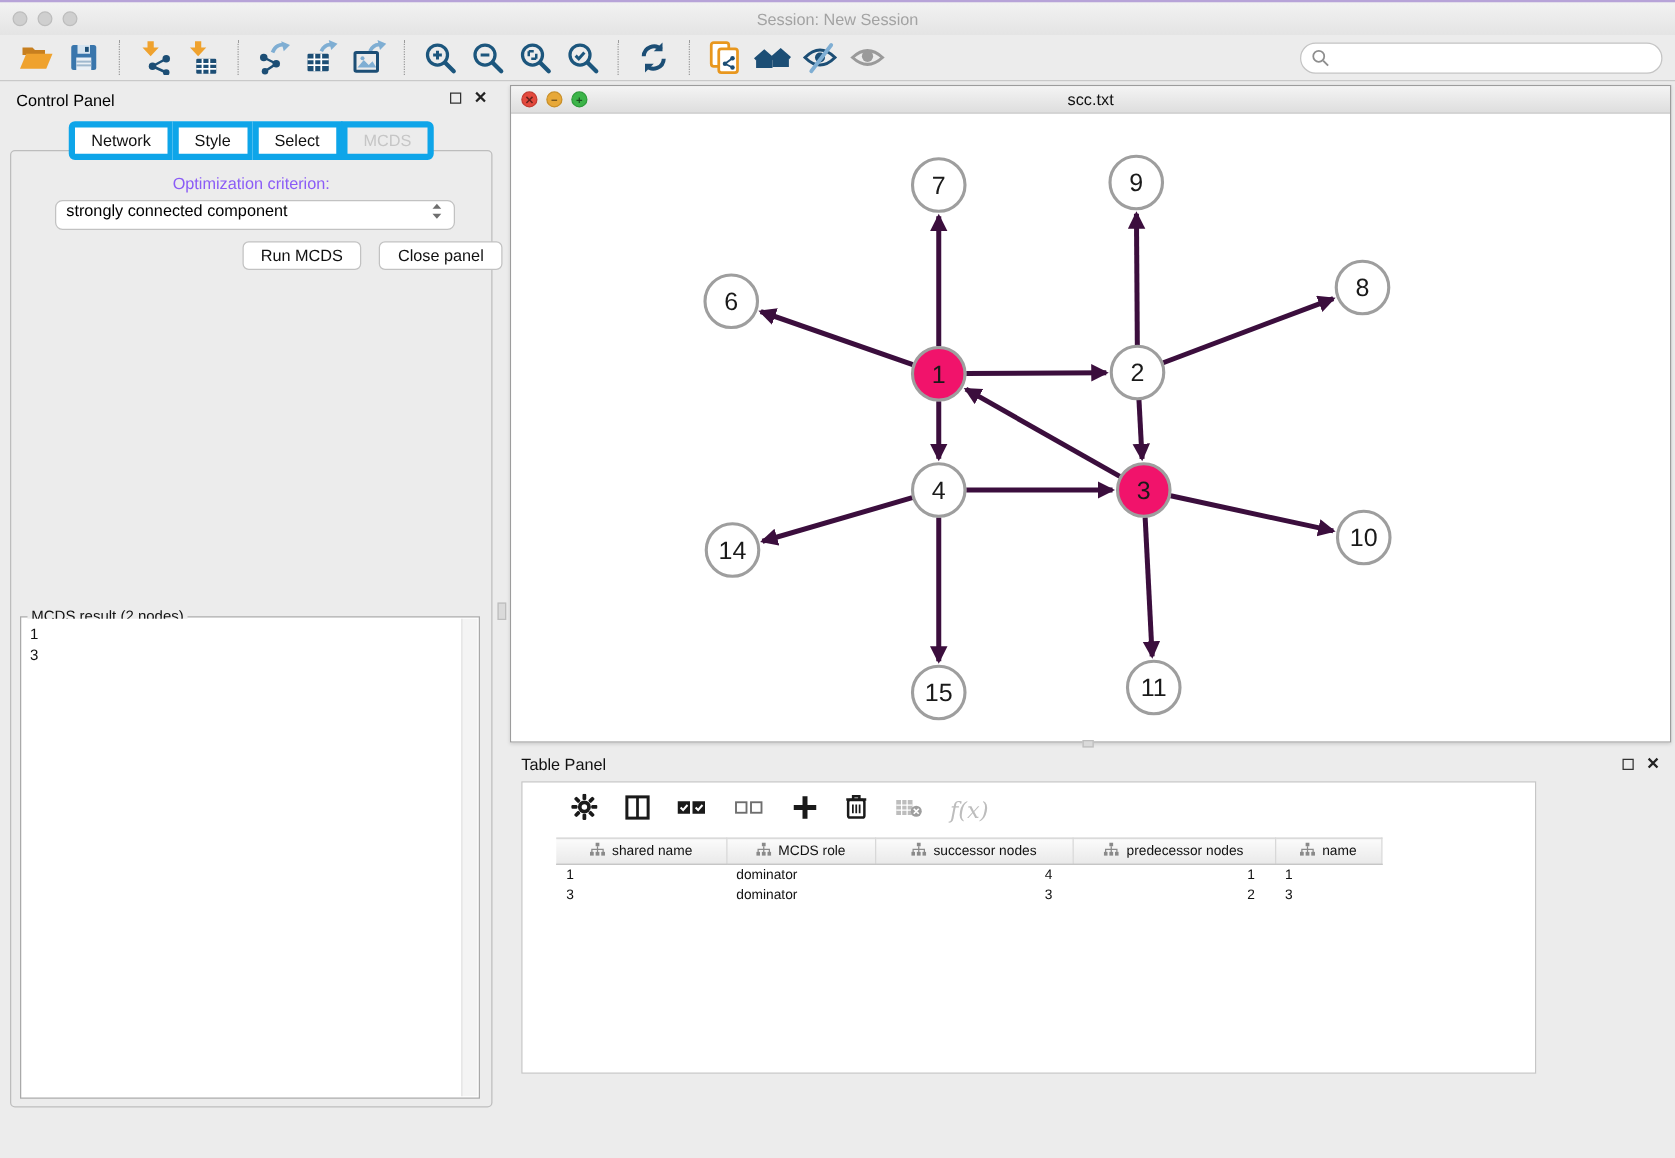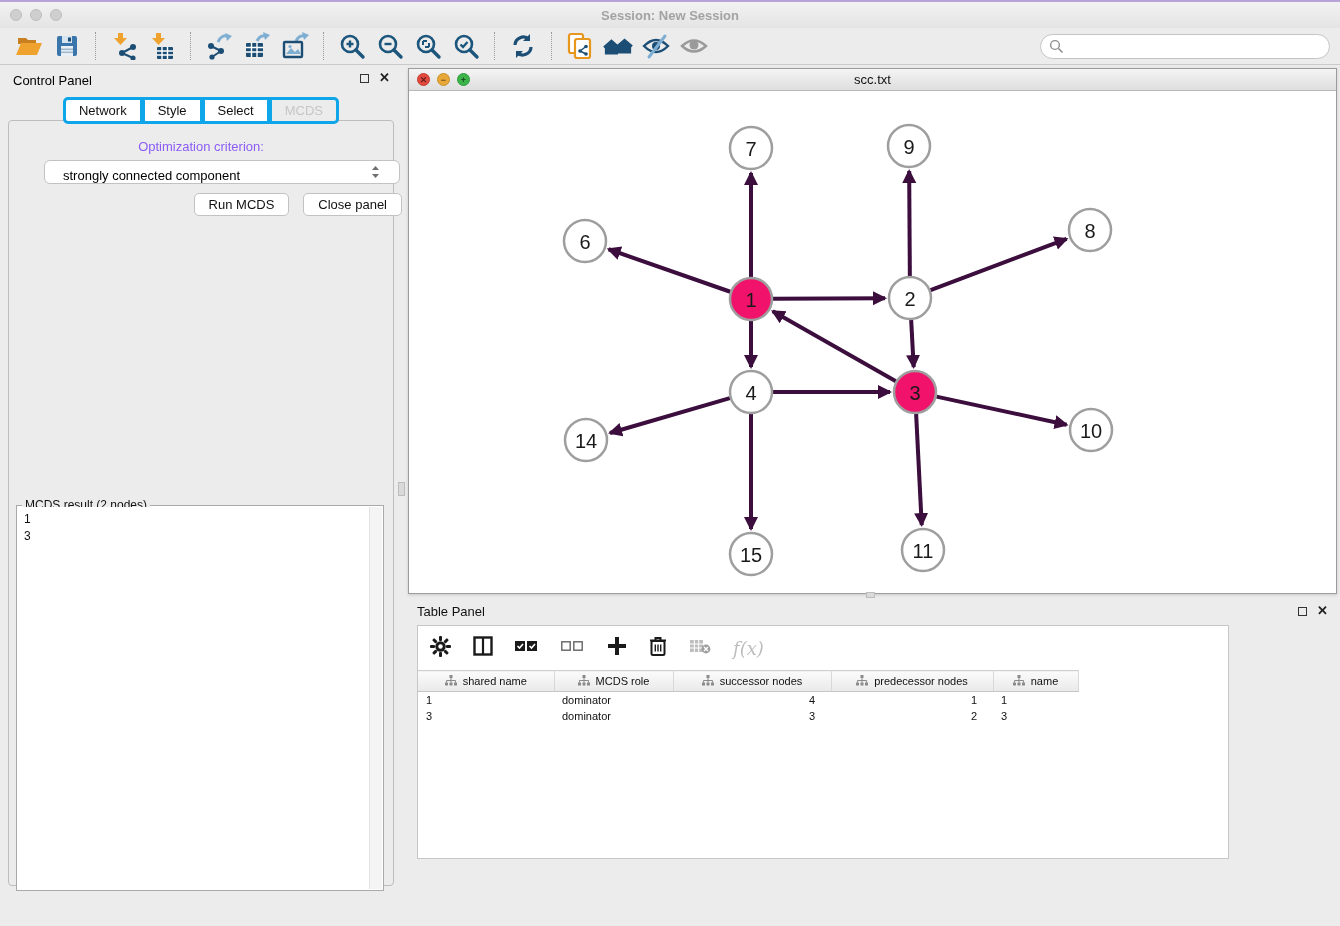--- a/index.html
+++ b/index.html
@@ -5,54 +5,54 @@
   * { margin:0; padding:0; box-sizing:border-box; }
   html,body { width:1340px; height:926px; }
   body { font-family:"Liberation Sans", sans-serif; background:#ECECEC; position:relative; overflow:hidden; }
   .app { position:absolute; inset:0; border-top:2px solid #B7A3D8; background:#ECECEC; }
 
   
   .titlebar { position:absolute; left:0; top:0; width:100%; height:26px;
     background:linear-gradient(#F2F2F2,#E4E4E4); display:flex; align-items:center; }
   .tl-group { display:flex; gap:8px; margin-left:10px; }
   .tl { width:12px; height:12px; border-radius:50%; background:#CFCFCF; border:1px solid #BDBDBD; }
-  .win-title { position:absolute; left:0; right:0; text-align:center; color:#A3A3A3; font-size:13px;font-weight:bold; }
+  .win-title { position:absolute; left:0; right:0; text-align:center; color:#A3A3A3; font-size:13px; }
 
   
   .toolbar { position:absolute; left:0; top:26px; width:100%; height:37px;
     background:#ECECEC; border-bottom:1px solid #C9C9C9; display:flex; align-items:center; padding:0 10px; }
   .tb-icon { width:30px; height:30px; display:flex; align-items:center; justify-content:center; margin:0 4px; }
   .tb-sep { width:0; height:28px; border-left:1px dotted #9B9B9B; margin:0 9px; }
   .search-wrap { margin-left:auto; position:relative; }
   .search-input { width:290px; height:25px; border:1px solid #C4C4C4; border-radius:13px;
     background:#fff; padding:0 10px 0 28px; font-size:13px; outline:none; }
   .search-icon { position:absolute; left:9px; top:5px; }
 
   
   .control-panel { position:absolute; left:0; top:63px; width:402px; height:829px; }
   .cp-header { position:absolute; left:0; top:0; width:100%; height:32px; }
   .cp-title { position:absolute; left:13px; top:8px; font-size:13px; color:#000000; }
   .panel-btns { position:absolute; right:12px; top:8px; display:flex; gap:10px; align-items:center; }
   .float-icon { width:9px; height:9px; border:1.5px solid #333; display:inline-block; }
   .close-icon { font-size:13px; font-weight:bold; color:#222; line-height:10px; }
   .cp-tabs { position:absolute; left:0; top:32px; width:100%; display:flex; justify-content:center; z-index:2; }
-  .cp-tab { background:#fff; border:3px solid #0ea5e9; margin-left:-1px; padding:3px 13px;
+  .cp-tab { background:#fff; border:5px solid #0ea5e9; margin-left:-1px; padding:3px 13px;
     font-size:13px; color:#111; }
   .cp-tab:first-child { border-radius:5px 0 0 5px; margin-left:0; }
   .cp-tab:last-child { border-radius:0 5px 5px 0; }
   .cp-tab.active { background:#ECECEC; color:#C6C6C6; }
   .cp-box { position:absolute; left:8px; top:55px; width:386px; height:766px;
     border:1px solid #BDBDBD; border-radius:4px; background:#ECECEC; }
   .opt-label { position:absolute; left:0; top:74px; width:100%; text-align:center; font-size:13px; color:#8b5cf6; }
-  .criterion-select { position:absolute; left:44px; top:95px; width:356px; height:24px; background:#fff;
-    border:1px solid #C2C2C2; border-radius:6px; display:flex; align-items:flex-end; padding:0 18px; font-size:13px; }
+  .criterion-select { position:absolute; left:44px; top:95px; width:320px; height:24px; background:#fff;
+    border:1px solid #C2C2C2; border-radius:6px; display:flex; align-items:flex-start; padding:0 8px; font-size:13px; }
   .criterion-select .stepper { margin-left:auto; }
   .cp-buttons { position:absolute; left:0; top:128px; width:100%; display:flex; justify-content:flex-end; gap:14px; }
   .cp-btn { background:#fff; border:1px solid #C2C2C2; border-radius:5px; padding:3px 14px; font-size:13px; color:#111; }
-  .result-box { position:absolute; left:16px; top:440px; width:368px; height:386px;
+  .result-box { position:absolute; left:16px; top:428px; width:368px; height:386px;
     border:1px solid #A9A9A9; background:#fff; }
   .result-legend { position:absolute; left:5px; top:-8px; background:#ECECEC; padding:0 3px; font-size:12px; color:#111; }
   .result-area { position:absolute; inset:1px; background:#fff; padding:4px 0 0 6px; overflow:hidden; }
   .result-line { font-size:12px; color:#111; line-height:17px; }
   .result-scroll { position:absolute; right:1px; top:1px; bottom:1px; width:13px;
     background:#F4F4F4; border-left:1px solid #E2E2E2; }
   .v-splitter-handle { position:absolute; left:398px; top:417px; width:7px; height:14px;
     background:#DADADA; border:1px solid #BDBDBD; }
 
   
@@ -70,21 +70,21 @@
   .nl-green { background:#3CB449; border:1px solid #2E9B3A; }
   .net-title { position:absolute; left:0; right:0; text-align:center; font-size:13px; color:#111; }
   .net-canvas { position:absolute; left:0; top:22px; width:927px; height:502px; background:#fff; }
   .h-splitter-handle { position:absolute; left:460px; top:527px; width:9px; height:6px;
     background:#DADADA; border:1px solid #BDBDBD; }
 
   
   .tp-header { position:absolute; left:0; top:533px; width:100%; height:26px; }
   .tp-title { position:absolute; left:11px; top:6px; font-size:13px; color:#111; }
   .tp-card { position:absolute; left:11px; top:560px; width:812px; height:234px;
-    background:#fff; border:1px solid #C6C6C6; }
+    background:#fff; border:1px solid #C6C6C6;padding-left:27px; }
   .tp-toolbar { display:flex; align-items:center; height:44px; padding-left:12px; gap:22px; }
   .fx-label { font-family:"DejaVu Serif", serif; font-style:italic; font-size:18px; color:#BDBDBD; }
   .tp-table { width:660px; border-collapse:collapse; table-layout:fixed; }
   .tp-table th { height:21px; background:linear-gradient(#FBFBFB,#E9E9E9);
     border-top:1px solid #CFCFCF; border-bottom:1px solid #C6C6C6; border-right:1px solid #D8D8D8;
     font-size:11px; font-weight:normal; color:#111; }
   .th-inner { display:flex; align-items:center; justify-content:center; gap:6px; }
   .tp-table td { height:16px; font-size:11px; color:#111; padding:0 8px; }
   .td-right { text-align:right; padding-right:16px !important; }
   .tp-tabs { position:absolute; left:0; top:798px; width:100%; display:flex; justify-content:center; }

